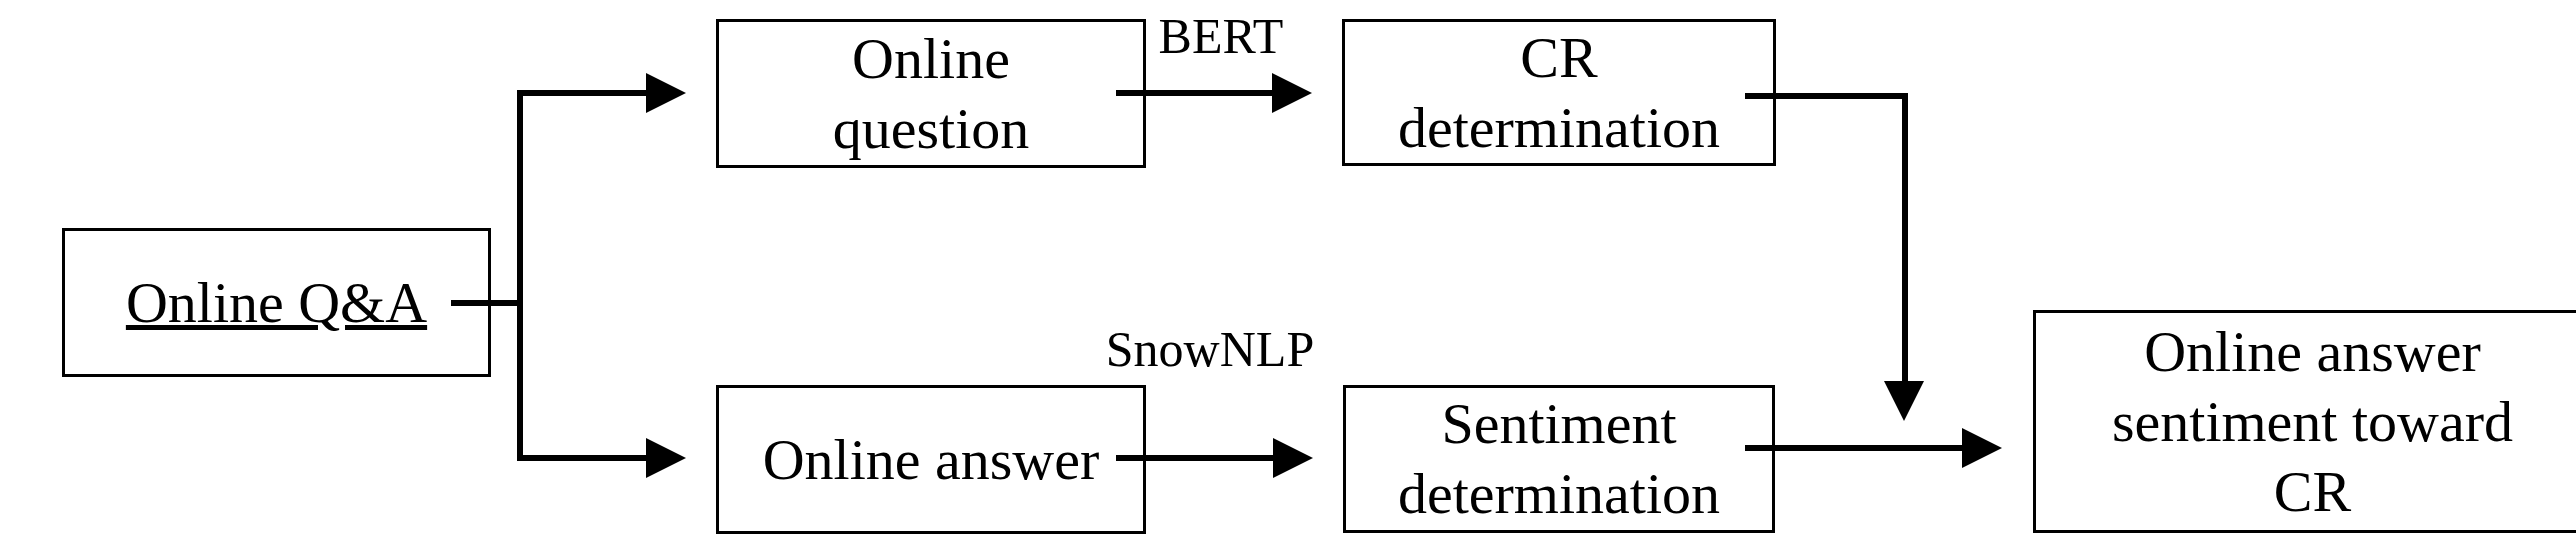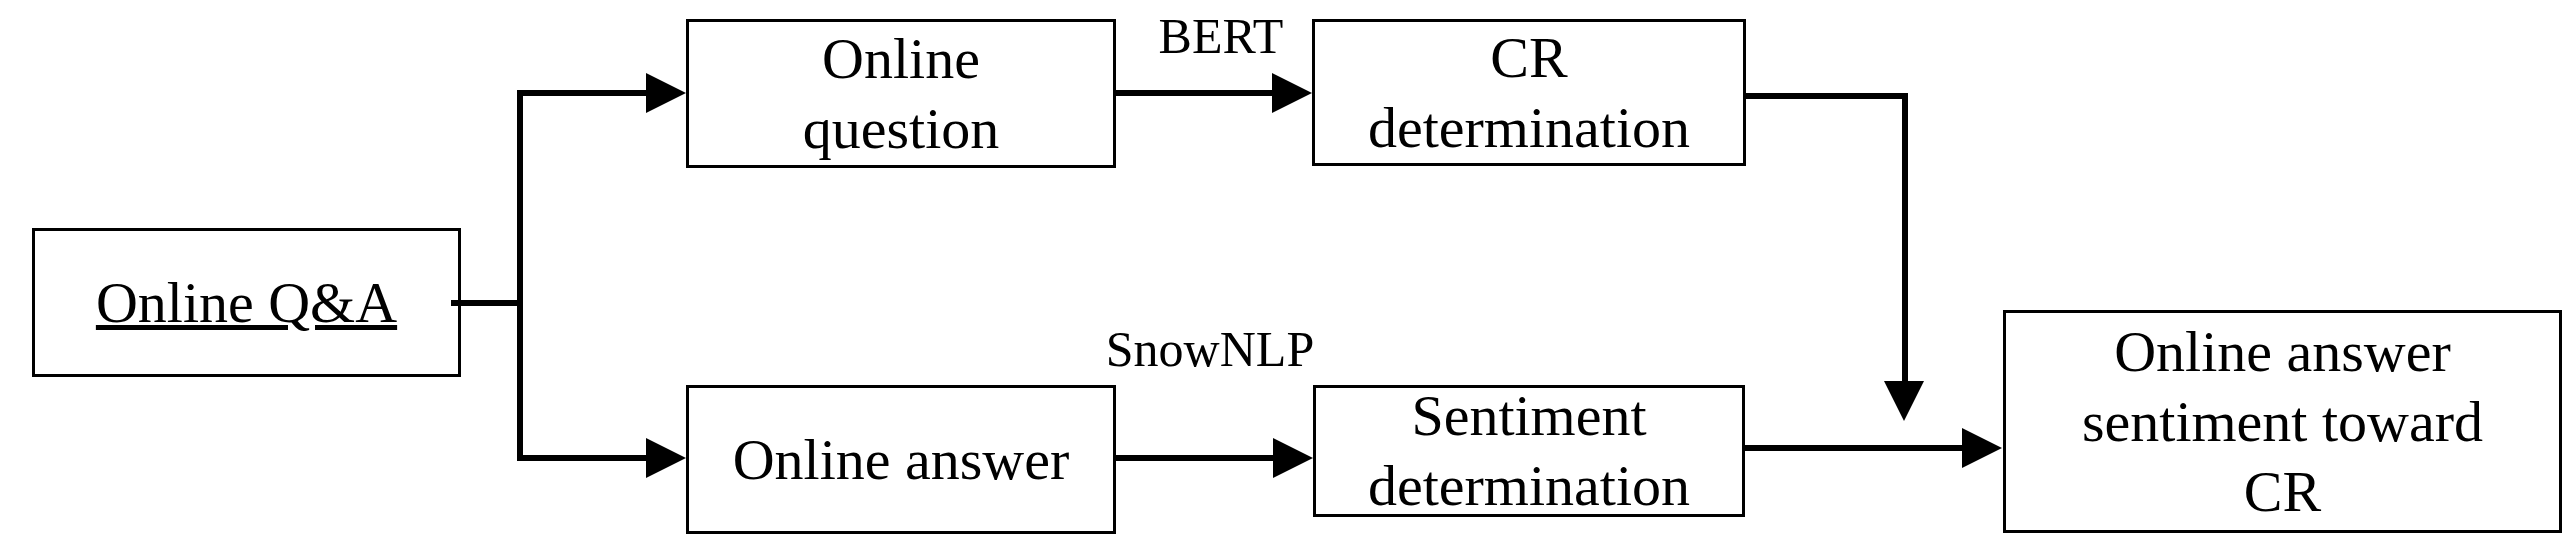--- a/index.html
+++ b/index.html
@@ -11,20 +11,21 @@
     font-family:"Liberation Serif","DejaVu Serif",serif;
     overflow:hidden;
   }
   .node {
     position:absolute;
     box-sizing:border-box;
     background:#ffffff;
     border:3.6px solid #000000;
     display:flex; align-items:center; justify-content:center;
     text-align:center;
+    margin-left:30px;
   }
   .node-label {
     white-space:pre-line;
     font-size:58px;
     line-height:70px;
   }
   .hline, .vline { position:absolute; background:#000000; }
   .edge-label {
     position:absolute;
     font-size:50px;
@@ -61,21 +62,21 @@
 
   <div class="node" style="left:1312px; top:19px; width:434px; height:147px;">
     <span class="node-label">CR
 determination</span>
   </div>
 
   <div class="node" style="left:686px; top:385px; width:430px; height:149px;">
     <span class="node-label">Online answer</span>
   </div>
 
-  <div class="node" style="left:1313px; top:385px; width:432px; height:132px;">
+  <div class="node" style="left:1313px; top:385px; width:432px; height:148px;">
     <span class="node-label">Sentiment
 determination</span>
   </div>
 
   <div class="node" style="left:2003px; top:310px; width:559px; height:223px;">
     <span class="node-label">Online answer
 sentiment toward
 CR</span>
   </div>
 

